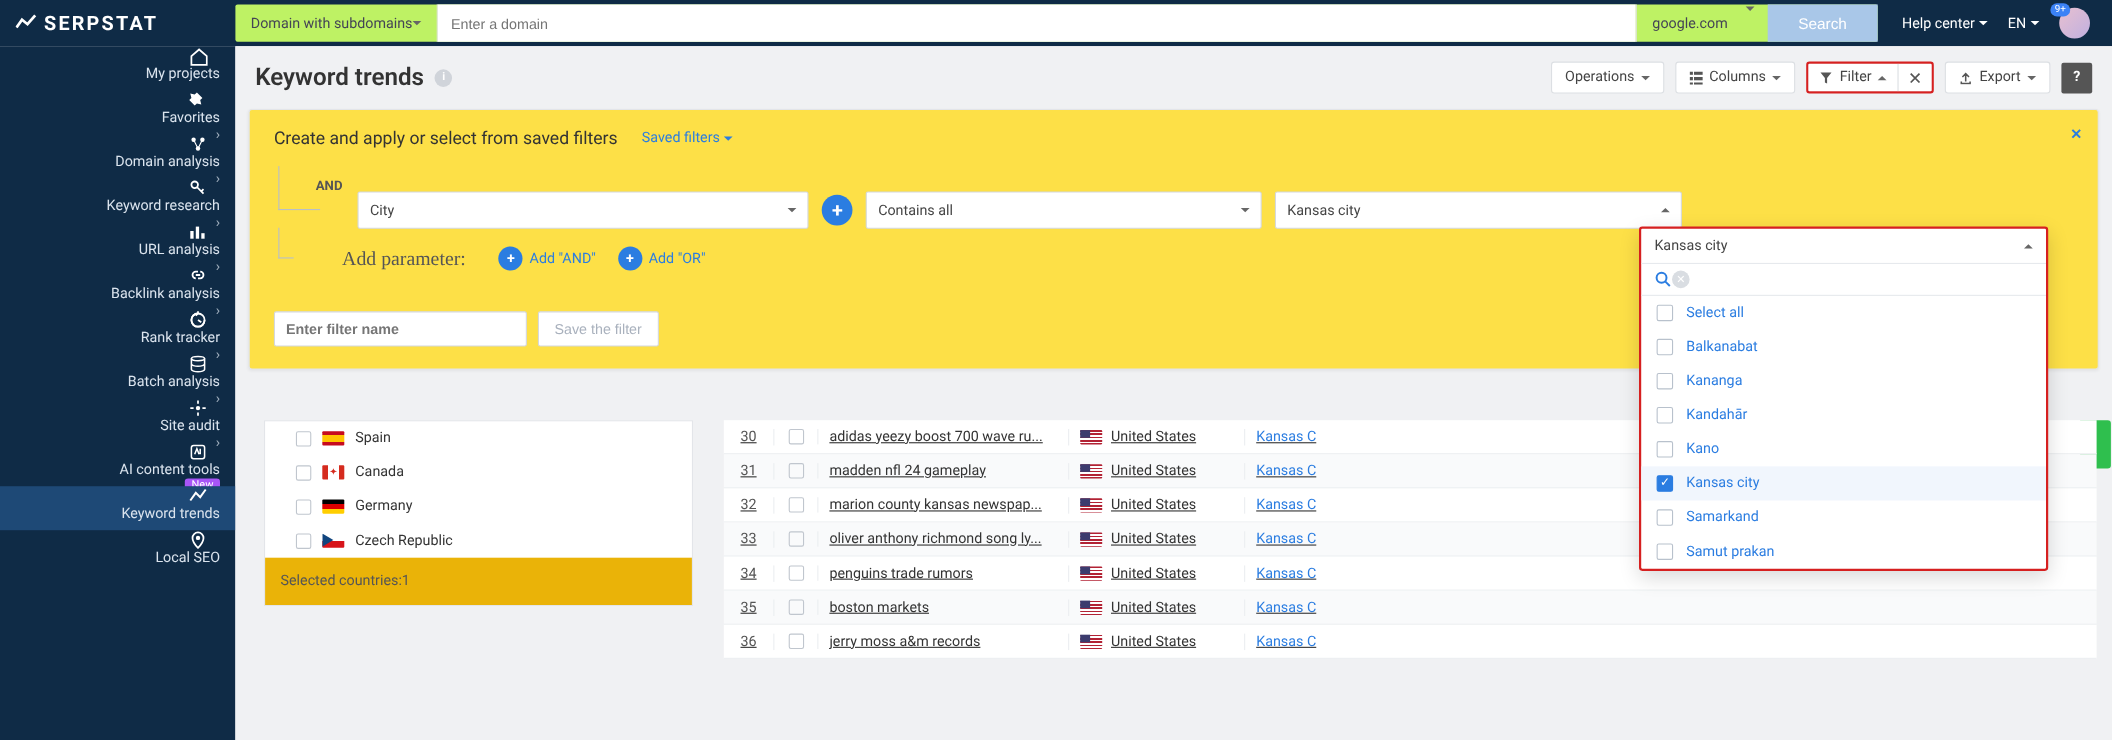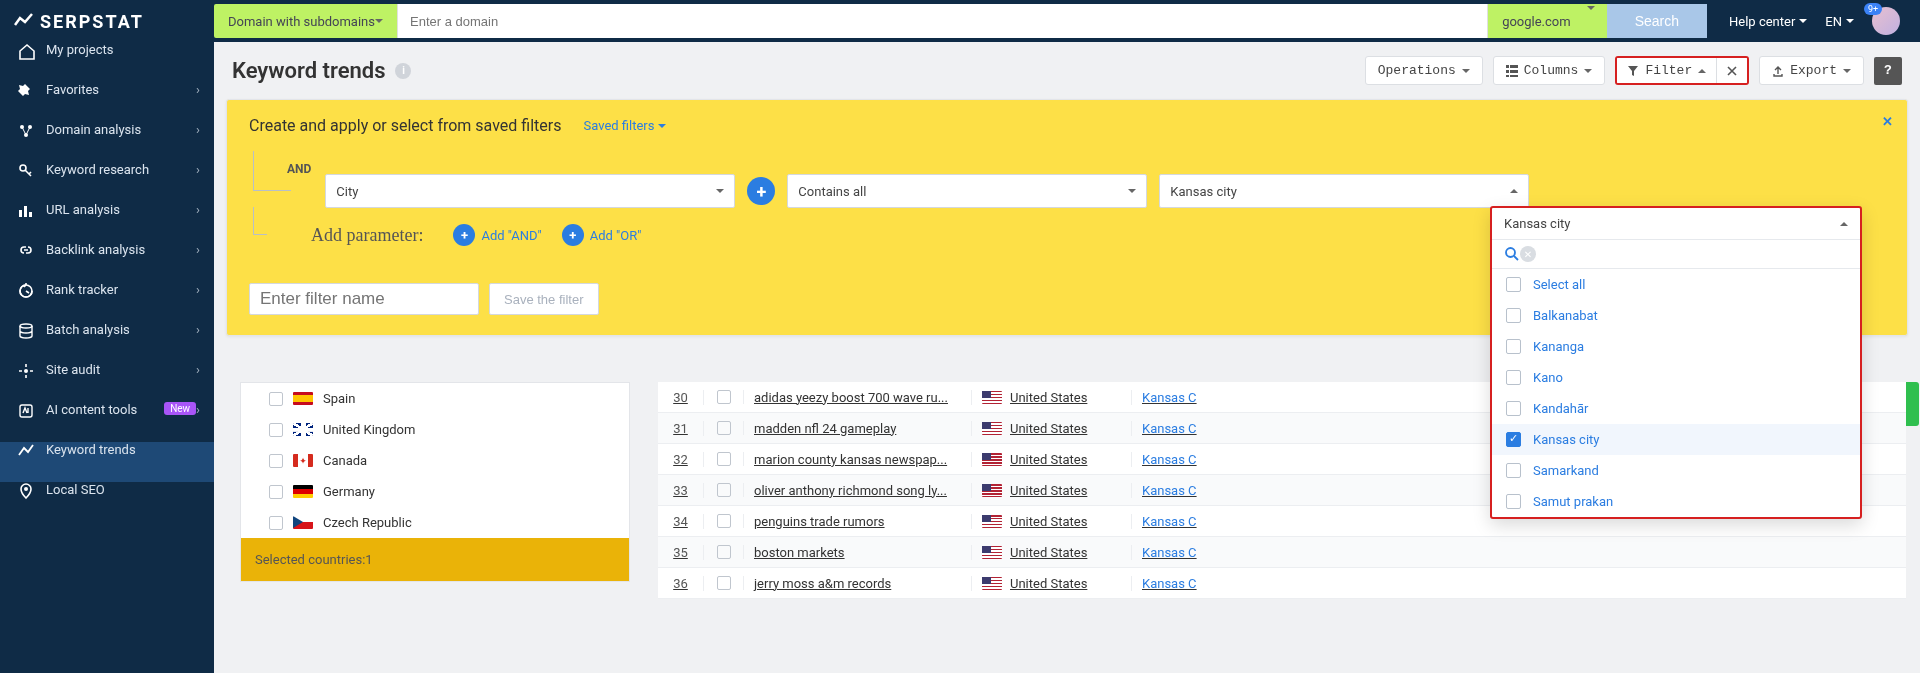--- a/index.html
+++ b/index.html
@@ -14,34 +14,34 @@
 .domain-input { flex: 1; border: none; outline: none; height: 100%; padding: 0 12px; font-size: 13px; }
 .google-select { display: flex; align-items: center; padding: 0 36px 0 14px; border-left: 1px solid #e0e0e0; height: 100%; cursor: pointer; font-size: 13px; color: #445; position: relative; }
 .search-btn { background: #a9c7e8; color: #fff; border: none; height: 100%; padding: 0 28px; font-size: 14px; cursor: pointer; }
 .top-right { display: flex; align-items: center; gap: 18px; padding: 0 20px 0 22px; color: #fff; font-size: 13px; }
 .top-right-item { display: flex; align-items: center; gap: 4px; cursor: pointer; }
 .avatar { width: 28px; height: 28px; border-radius: 50%; background: linear-gradient(135deg,#e8c0d0,#c0b0e0); position: relative; }
 .badge-9 { position: absolute; top: -4px; left: -8px; background: #3b82f6; color: #fff; font-size: 9px; padding: 1px 4px; border-radius: 8px; }
 
 
 .sidebar { position: absolute; left: 0; top: 42px; bottom: 0; width: 214px; background: #0f2b46; color: #dbe4ee; }
-.sidebar-item { display: flex; align-items: flex-start; height: 40px; padding: 0 14px 0 16px; cursor: pointer; position: relative; }
+.sidebar-item { display: flex; align-items: flex-end; height: 40px; padding: 0 14px 0 16px; cursor: pointer; position: relative; flex-direction: column; }
 .sidebar-item.active { background: #1e4976; }
 .sidebar-icon { width: 20px; display: flex; justify-content: center; margin-right: 10px; }
 .sidebar-label { flex: 1; font-size: 13px; }
 .sidebar-caret { opacity: .7; }
 .new-badge { background: #a855f7; color: #fff; font-size: 10px; padding: 1px 6px; border-radius: 3px; margin-left: 6px; }
 
 
 .main { position: absolute; left: 214px; right: 0; top: 42px; bottom: 0; background: #f0f1f3; overflow: hidden; }
 
 .page-head { display: flex; align-items: center; padding: 14px 18px; }
 .page-title { font-size: 22px; font-weight: 600; color: #333; margin-right: 10px; }
 .info-icon { width: 16px; height: 16px; border-radius: 50%; background: #d0d4da; color: #fff; display: inline-flex; align-items: center; justify-content: center; font-size: 10px; font-weight: bold; }
-.page-actions { margin-left: auto; display: flex; gap: 10px; align-items: center; font-family: Liberation Mono, monospace; }
+.page-actions { margin-left: auto; display: flex; gap: 10px; align-items: center; }
 .pill { background: #fff; border: 1px solid #dcdfe3; padding: 6px 12px; border-radius: 3px; display: inline-flex; align-items: center; gap: 6px; font-size: 13px; color: #444; cursor: pointer; }
 .filter-group { display: flex; border: 2px solid #d62020; border-radius: 3px; overflow: hidden; }
 .filter-btn { display: inline-flex; align-items: center; gap: 6px; padding: 5px 10px; font-size: 13px; color: #444; cursor: pointer; background: #fff; }
 .filter-btn.close { border-left: 1px solid #dcdfe3; padding: 5px 10px; }
 .help-sq { width: 28px; height: 28px; background: #555; color: #fff; display: inline-flex; align-items: center; justify-content: center; font-weight: bold; border-radius: 2px; cursor: pointer; }
 .arrow-down { width: 2px; height: 70px; background: #d62020; position: absolute; top: 2px; left: 50%; }
 .arrow-down::after { content: ''; position: absolute; bottom: -1px; left: -4px; border: 5px solid transparent; border-top-color: #d62020; }
 .arrow-wrap { position: relative; top: 28px; left: -8px; }
 
 
@@ -57,21 +57,21 @@
 .sel { flex: 1; border: 1px solid #d4d8de; border-radius: 2px; height: 34px; display: flex; align-items: center; padding: 0 10px; justify-content: space-between; font-size: 13px; color: #444; cursor: pointer; background: #fff; }
 .plus-circle { width: 28px; height: 28px; border-radius: 50%; background: #2b7de1; color: #fff; display: inline-flex; align-items: center; justify-content: center; margin: 0 12px; font-size: 18px; font-weight: bold; cursor: pointer; }
 .value-sel { width: 370px; border: 1px solid #d4d8de; border-radius: 2px; height: 34px; display: flex; align-items: center; padding: 0 10px; justify-content: space-between; font-size: 13px; color: #444; background: #fff; cursor: pointer; }
 
 .add-param-row { display: flex; align-items: center; margin-top: 10px; margin-left: 42px; gap: 20px; }
 .add-param-row .lbl { font-size: 18px; color: #555; margin-right: 10px; font-family: Liberation Serif, serif; }
 .add-chip { display: inline-flex; align-items: center; gap: 6px; color: #2b7de1; font-size: 13px; cursor: pointer; }
 .add-chip .plus-sm { width: 22px; height: 22px; border-radius: 50%; background: #2b7de1; color: #fff; display: inline-flex; align-items: center; justify-content: center; font-weight: bold; }
 
 .filter-bottom { display: flex; gap: 10px; margin-top: 34px; align-items: center; }
-.filter-name-in { border: 1px solid #d4d8de; border-radius: 2px; height: 32px; width: 230px; padding: 0 10px; font-size: 17px; outline: none; }
+.filter-name-in { border: 1px solid #d4d8de; border-radius: 2px; height: 32px; width: 230px; padding: 0 10px; font-size: 13px; outline: none; font-weight: bold; }
 .save-filter-btn { border: 1px solid #d4d8de; color: #a9b1bd; background: #fff; height: 32px; padding: 0 14px; border-radius: 2px; font-size: 13px; cursor: not-allowed; }
 .apply-side { position: absolute; right: -12px; top: 282px; width: 28px; height: 44px; background: #2fbf4e; border-radius: 0 3px 3px 0;}
 
 
 .left-col { position: absolute; left: 26px; top: 340px; width: 390px; background: #fff; border: 1px solid #e3e5e9; }
 .country-row { display: flex; align-items: center; height: 31px; padding: 0 28px; gap: 10px; font-size: 13px; }
 .chk { width: 14px; height: 14px; border: 1px solid #c0c6ce; border-radius: 2px; cursor: pointer; }
 .flag { width: 20px; height: 13px; border-radius: 1px; background: #ccc; display: inline-block; }
 .sel-countries { display: flex; justify-content: flex-start; padding: 14px; font-size: 13px; color: #555; background: #eab308; }
 
@@ -374,25 +374,20 @@
   </div>
 
   <div class="left-col" id="country-list">
       <div class="country-row">
         <span class="chk"></span>
         <span class="flag flag-es"></span>
         <span>Spain</span>
       </div>
       <div class="country-row">
         <span class="chk"></span>
-        <span class="flag flag-gb"></span>
-        <span>United Kingdom</span>
-      </div>
-      <div class="country-row">
-        <span class="chk"></span>
         <span class="flag flag-ca"></span>
         <span>Canada</span>
       </div>
       <div class="country-row">
         <span class="chk"></span>
         <span class="flag flag-de"></span>
         <span>Germany</span>
       </div>
       <div class="country-row">
         <span class="chk"></span>
@@ -512,26 +507,26 @@
         <div class="pop-item">
           <span class="pchk"></span>
           <span>Balkanabat</span>
         </div>
         <div class="pop-item">
           <span class="pchk"></span>
           <span>Kananga</span>
         </div>
         <div class="pop-item">
           <span class="pchk"></span>
+          <span>Kandahār</span>
+        </div>
+        <div class="pop-item">
+          <span class="pchk"></span>
           <span>Kano</span>
         </div>
-        <div class="pop-item">
-          <span class="pchk"></span>
-          <span>Kandahār</span>
-        </div>
         <div class="pop-item selected">
           <span class="pchk"></span>
           <span>Kansas city</span>
         </div>
         <div class="pop-item">
           <span class="pchk"></span>
           <span>Samarkand</span>
         </div>
         <div class="pop-item">
           <span class="pchk"></span>

